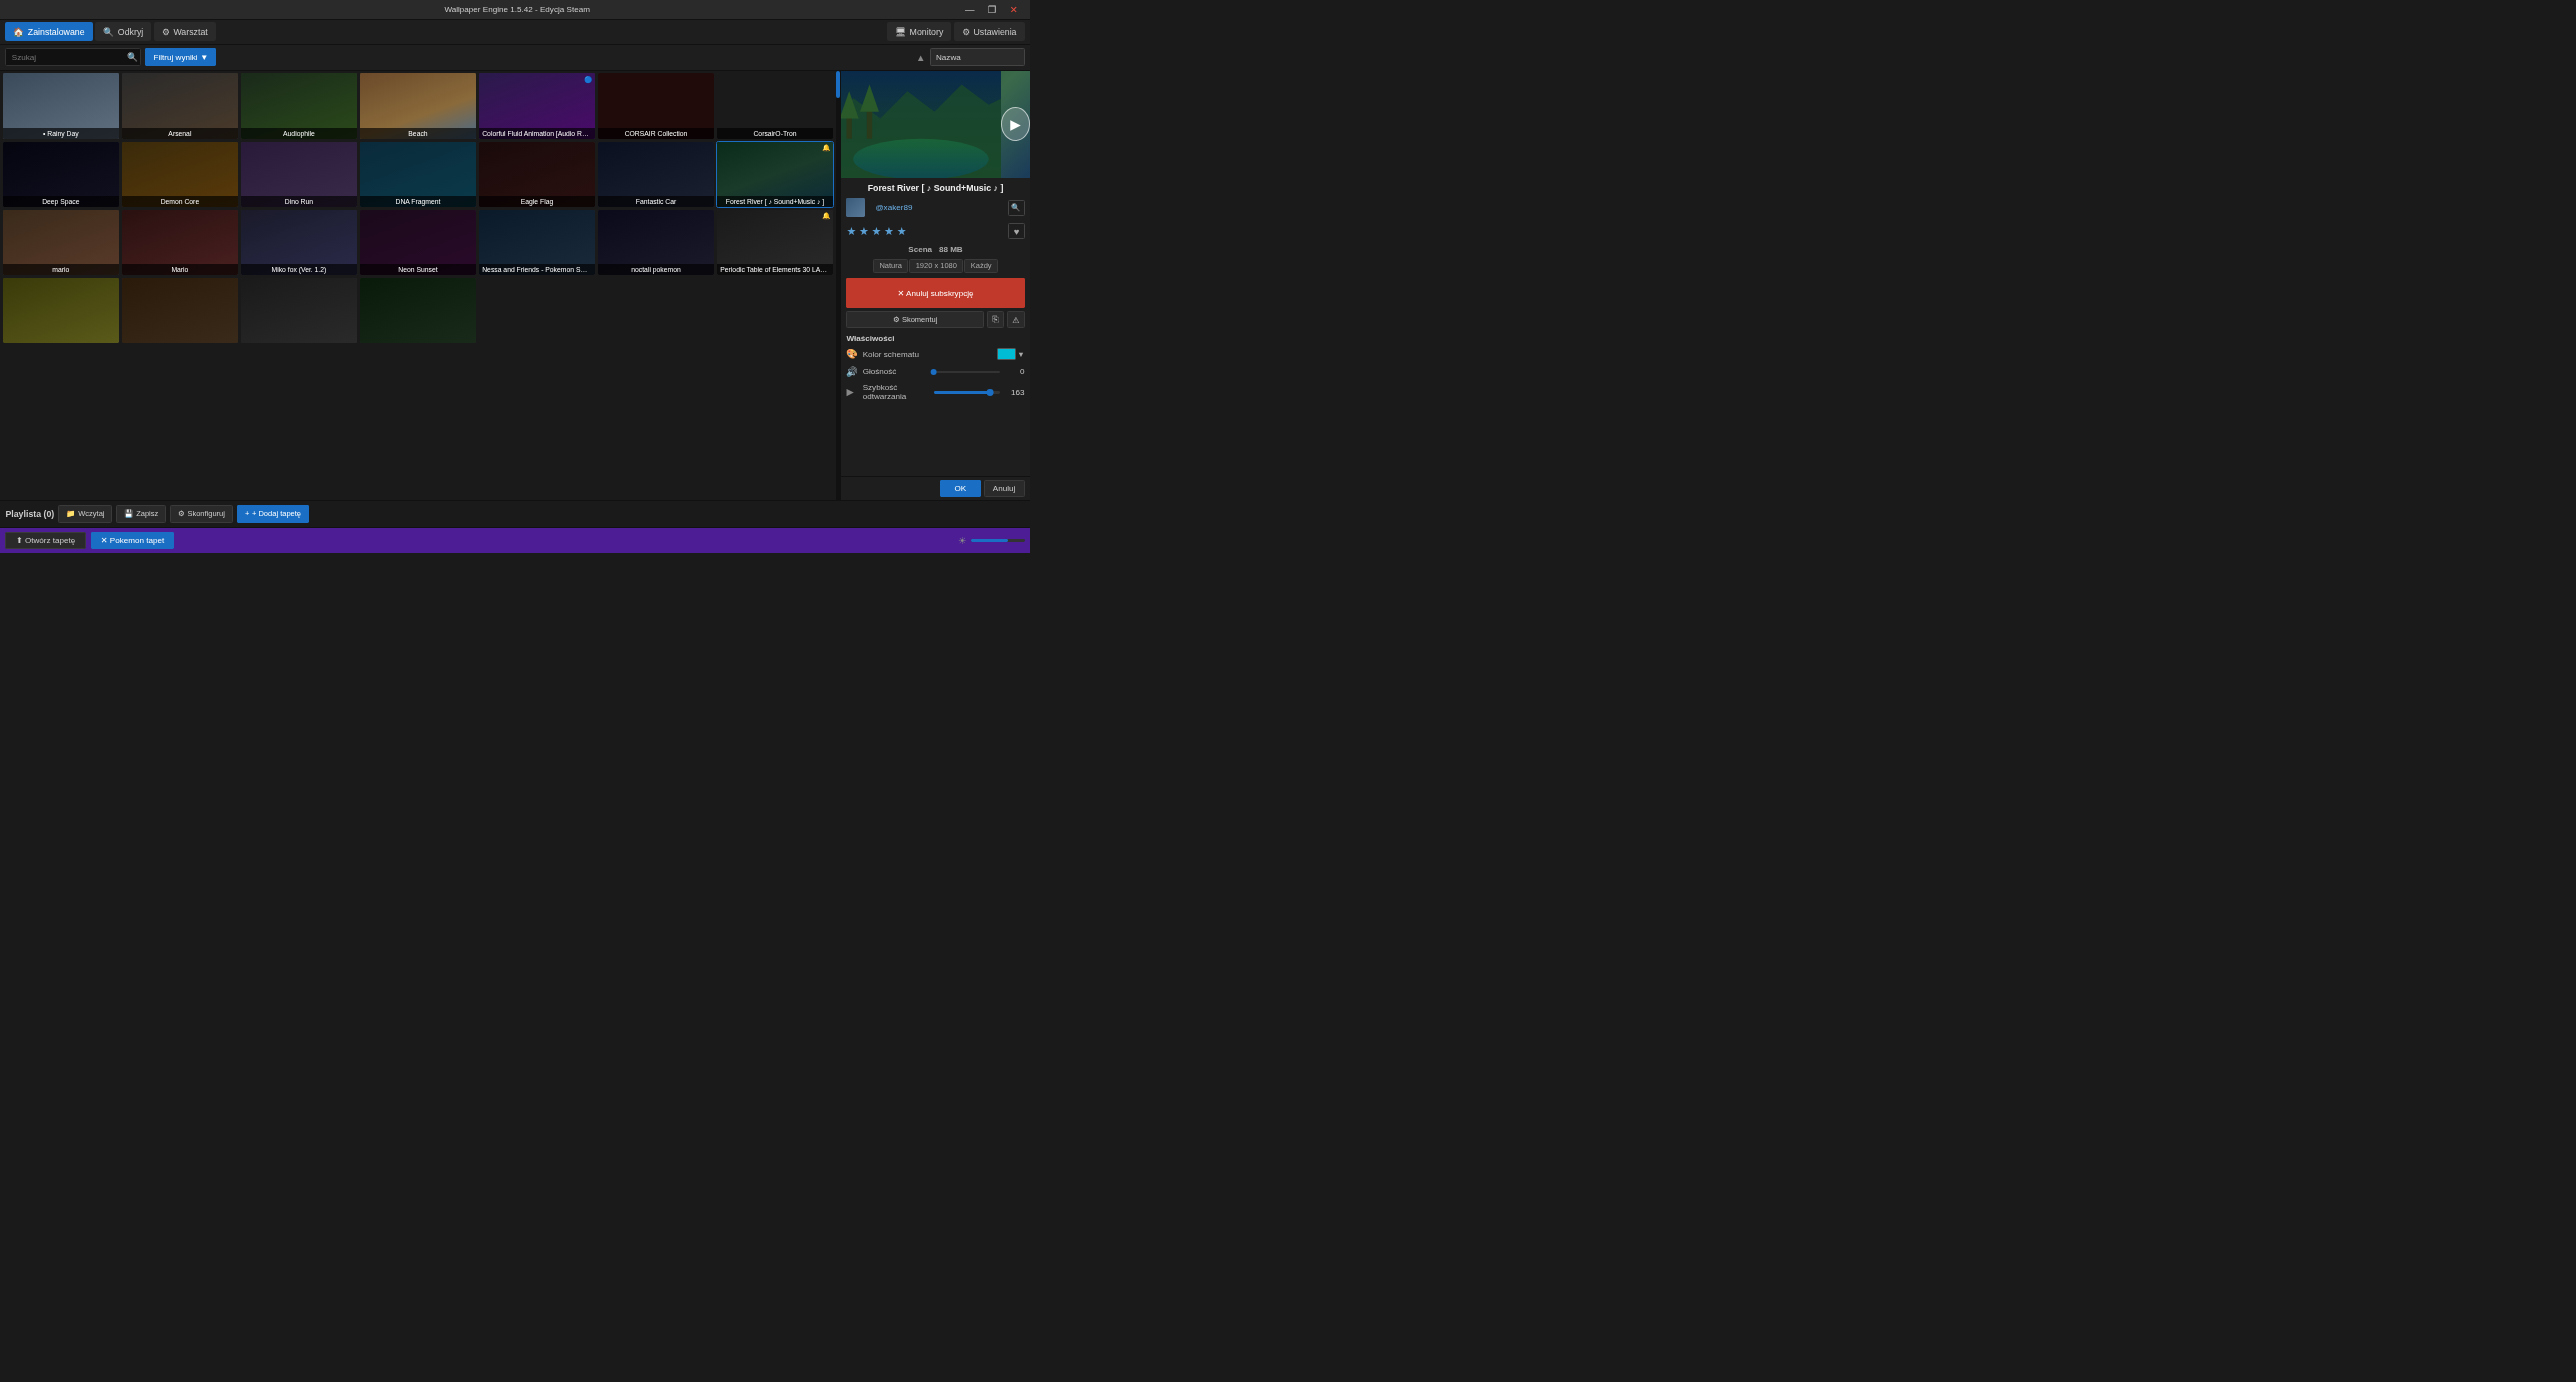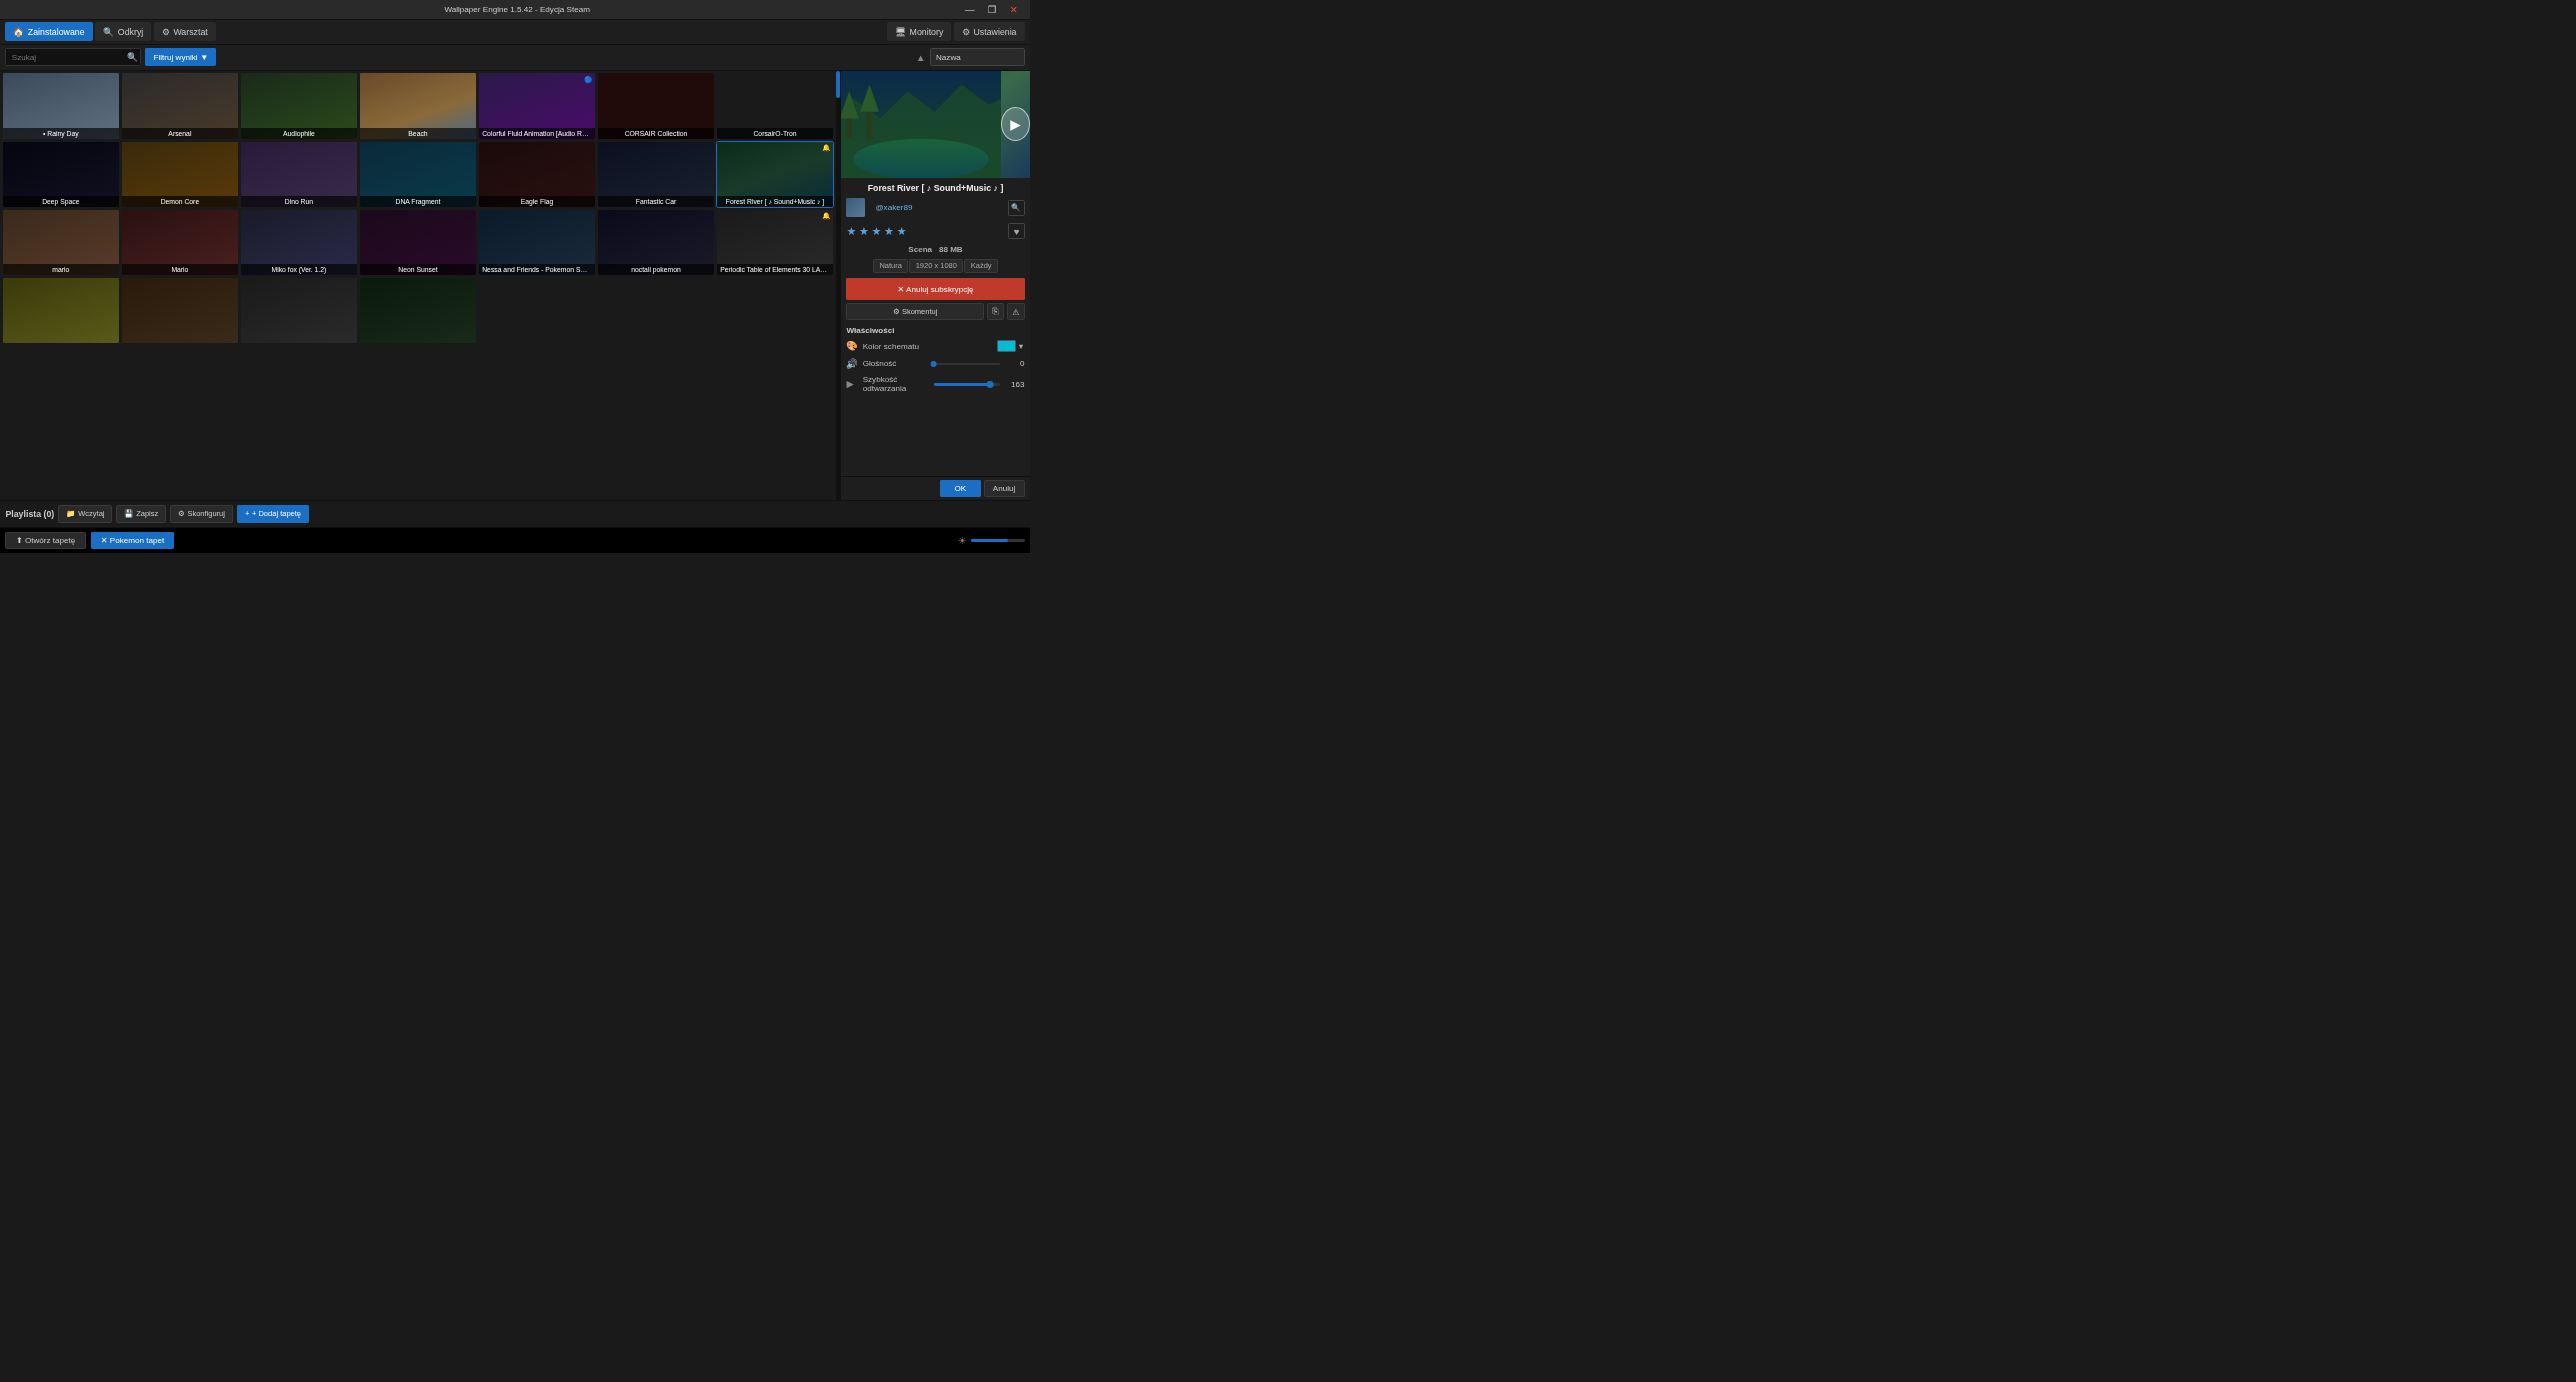--- a/index.html
+++ b/index.html
@@ -321,21 +321,21 @@
       font-size: 7.5px;
       padding: 1.4px 5.4px;
       border-radius: 1.4px;
     }
 
     .unsub-btn {
       background: #c0392b;
       color: #fff;
       border: none;
       width: 100%;
-      height: 22px;
+      height: 30px;
       cursor: pointer;
       font-size: 8.1px;
       border-radius: 1.4px;
       margin-bottom: 2.7px;
     }
     .comment-row {
       display: flex;
       gap: 2.7px;
       margin-bottom: 5.4px;
     }
@@ -483,21 +483,21 @@
       cursor: pointer;
       font-size: 7.5px;
       border-radius: 1.4px;
       display: flex;
       align-items: center;
       gap: 2.7px;
     }
 
     
     .action-bar {
-      background: #000000;
+      background: #4c1d95;
       height: 26px;
       display: flex;
       align-items: center;
       justify-content: space-between;
       padding: 0 5.4px;
       border-top: 0.7px solid #111;
     }
     .action-bar-left {
       display: flex;
       align-items: center;

